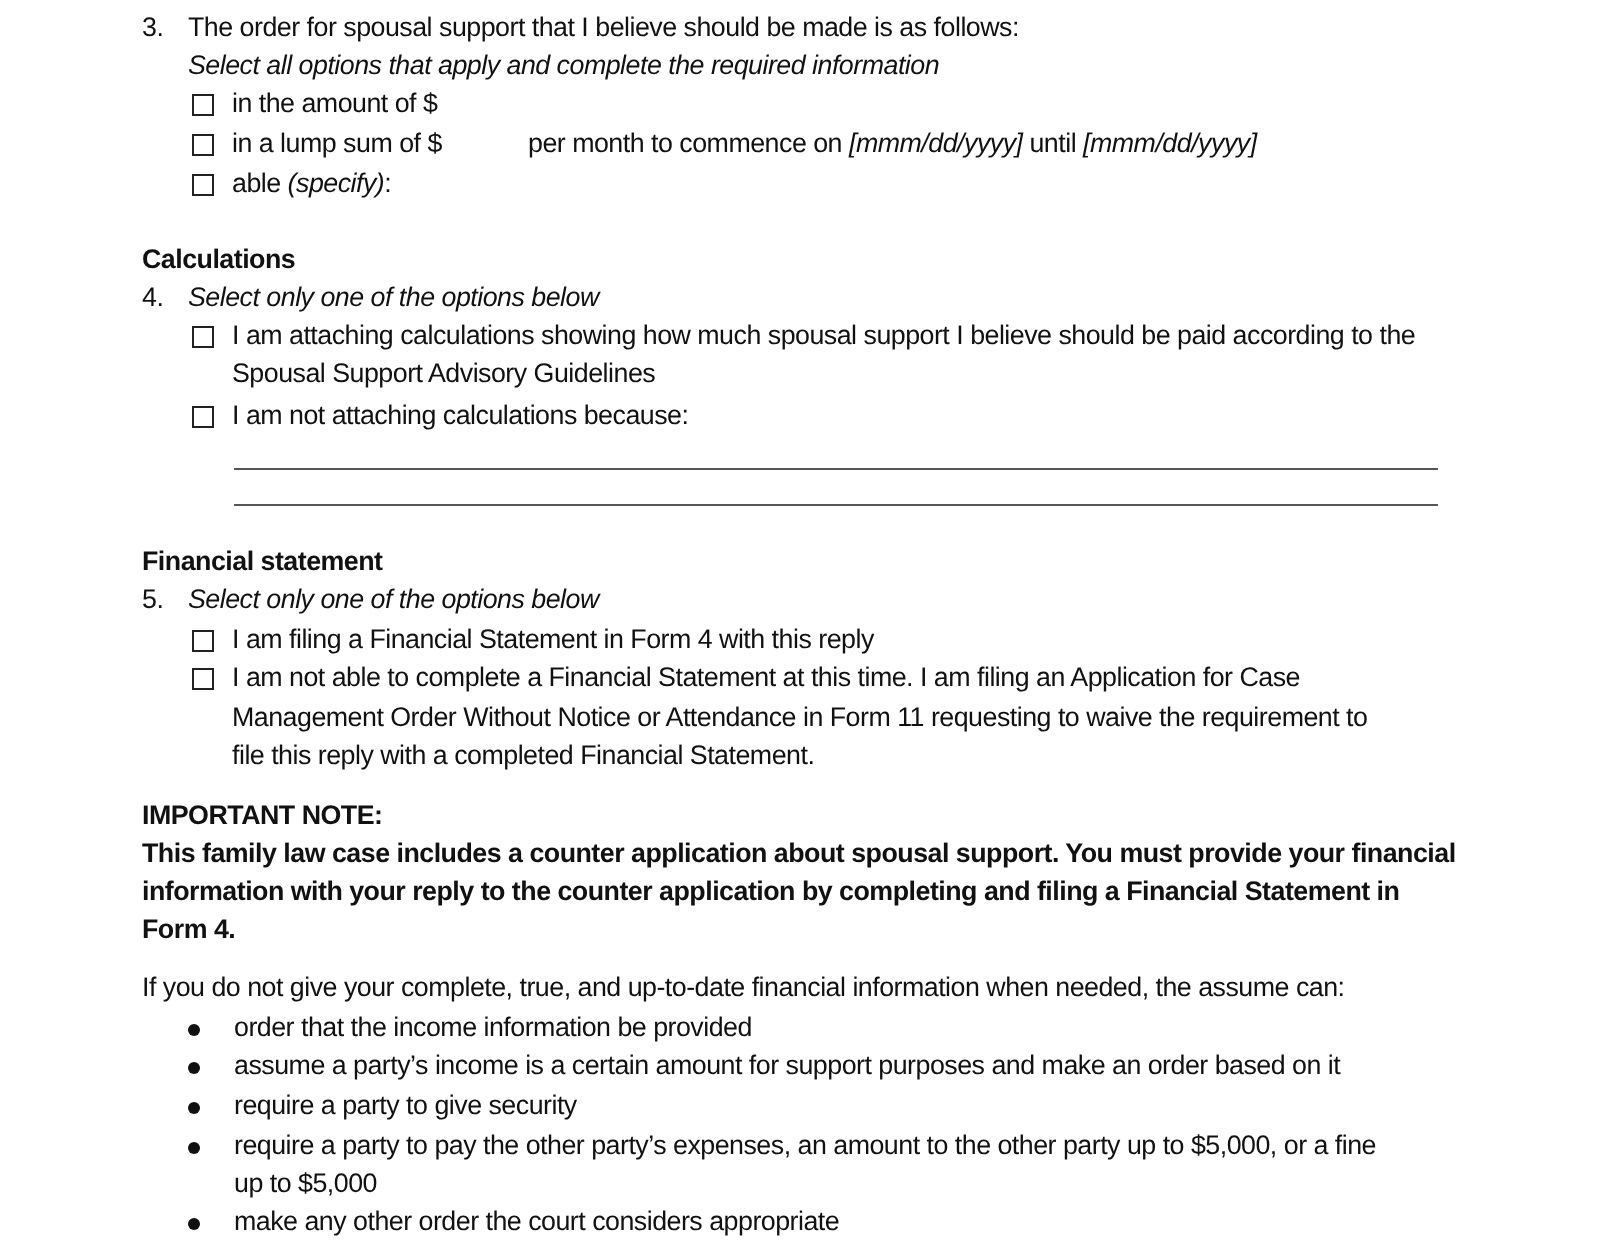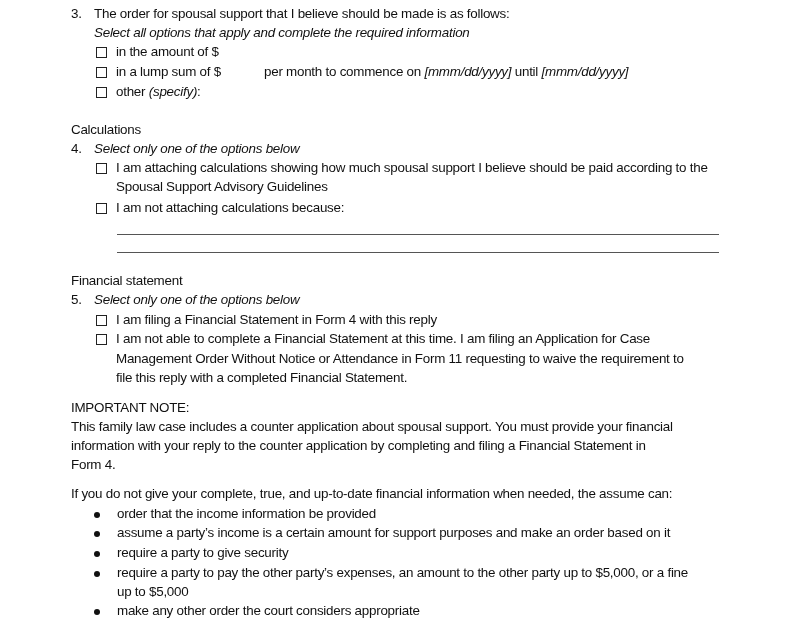--- a/index.html
+++ b/index.html
@@ -5,21 +5,21 @@
     html, body { margin: 0; padding: 0; background: #ffffff; }
     body {
       width: 800px; height: 627px; overflow: hidden; position: relative;
       font-family: "Liberation Sans", sans-serif;
       font-size: 13.4px; color: #111111;
       letter-spacing: -0.25px;
     }
     .abs { position: absolute; white-space: nowrap; }
     .num { position: absolute; left: 71px; }
     .it { font-style: italic; }
-    .b { font-weight: normal; }
+    .b { font-weight: bold; }
     .cb {
       position: absolute; width: 9px; height: 9px;
       border: 1px solid #222; background: #fff; box-sizing: content-box;
     }
     .line { position: absolute; left: 117px; width: 602px; height: 0; border-top: 1.2px solid #555; }
     .bullet { position: absolute; left: 94px; width: 6px; height: 6px; border-radius: 50%; background: #111; }
     .field { display: inline-block; margin-top: 20px; }
   </style>
 </head>
 <body>
@@ -32,21 +32,21 @@
   <div class="cb" style="left:96px; top:47px;"></div>
   <span class="abs" style="left:116px; top:44px;">in the amount of $</span>
   <span class="field abs" style="left:225px; top:44px; width:34px; height:16px;"></span>
   <span class="abs" style="left:264px; top:44px;"><span>per month to commence on </span><span class="it field">[mmm/dd/yyyy]</span><span> until </span><span class="it field">[mmm/dd/yyyy]</span></span>
 
   <div class="cb" style="left:96px; top:67px;"></div>
   <span class="abs" style="left:116px; top:64px;">in a lump sum of $</span>
   <span class="field abs" style="left:225px; top:64px; width:200px; height:16px;"></span>
 
   <div class="cb" style="left:96px; top:87px;"></div>
-  <span class="abs" style="left:116px; top:84px;"><span>other </span><span class="it">(specify)</span><span>:</span></span>
+  <span class="abs" style="left:116px; top:84px;"><span>able </span><span class="it">(specify)</span><span>:</span></span>
   <span class="field abs" style="left:210px; top:84px; width:300px; height:16px;"></span>
 </div>
 
 <div>
   <span class="abs b" style="left:71px; top:122px;">Calculations</span>
   <span class="num abs" style="top:141px;">4.</span>
   <span class="abs it" style="left:94px; top:141px;">Select only one of the options below</span>
 
   <div class="cb" style="left:96px; top:163px;"></div>
   <span class="abs" style="left:116px; top:160px;">I am attaching calculations showing how much spousal support I believe should be paid according to the</span>

